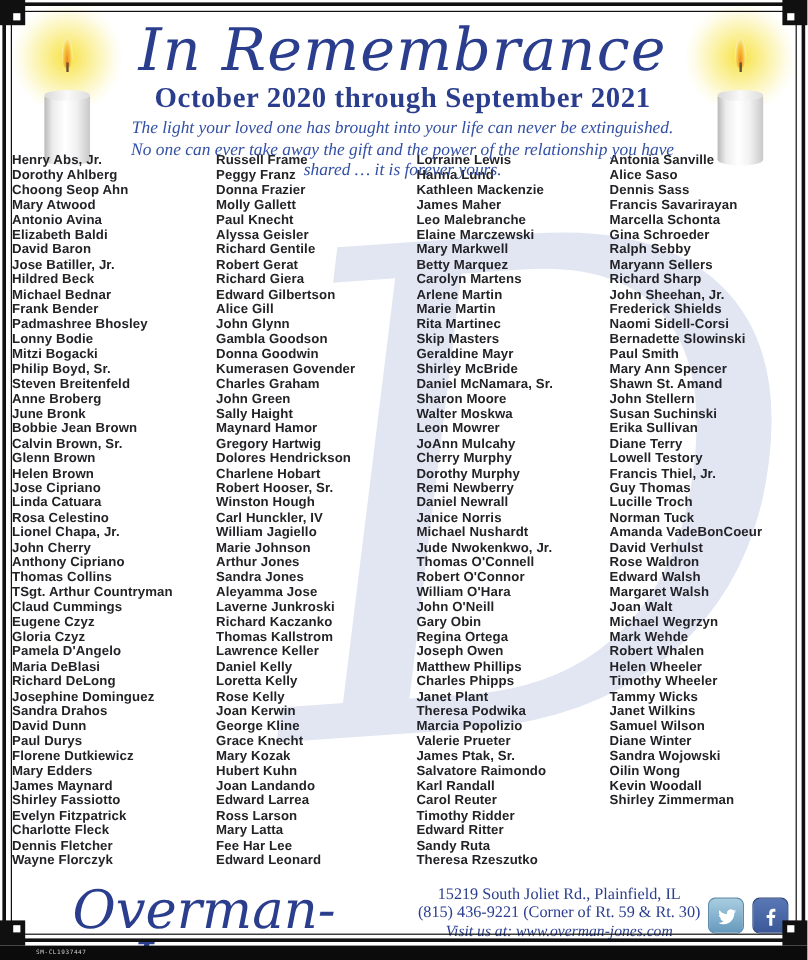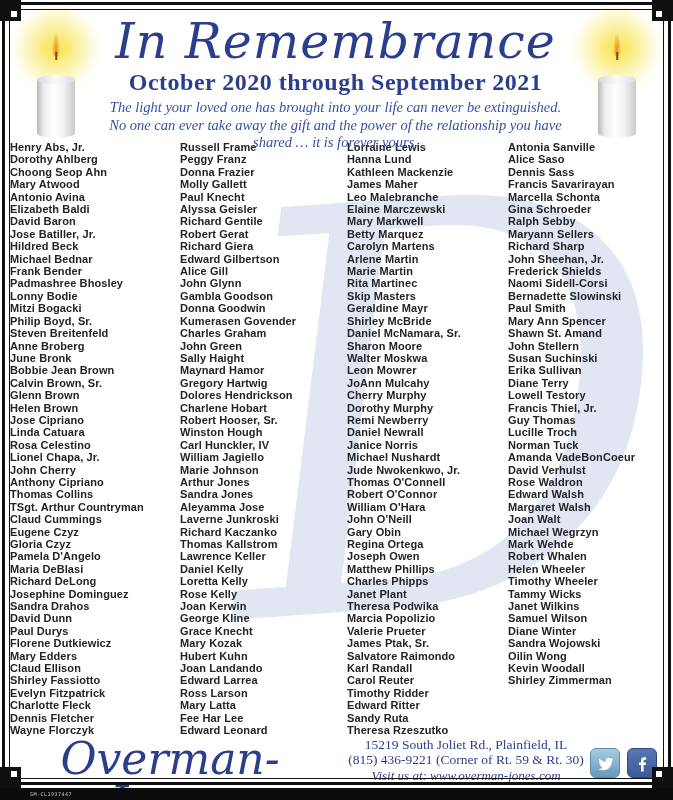--- a/index.html
+++ b/index.html
@@ -47,21 +47,21 @@
   .header{position:absolute;left:93px;right:95px;top:16px;text-align:center;z-index:3;}
   .title{font-family:"DejaVu Serif",serif;font-style:italic;font-weight:normal;
     font-size:49px;line-height:1.05;color:#2b3e8e;letter-spacing:1px;margin:0;}
   .date-range{font-family:"Liberation Serif",serif;font-weight:bold;font-size:24px;
     color:#2b3e8e;margin-top:2px;letter-spacing:.5px;}
   .tagline{font-family:"Liberation Serif",serif;font-style:italic;font-size:14.5px;
     color:#3350a5;margin-top:3px;line-height:1.15;}
   .tagline.second{margin-top:1px;}
 
   
-  .names-grid{position:absolute;left:10px;right:6px;top:141px;z-index:2;
+  .names-grid{position:absolute;left:10px;right:6px;top:128px;z-index:2;
     display:grid;grid-template-columns:170px 167px 161px 1fr;}
   .name-col{display:block;}
   .name-col .name{font-size:11px;font-weight:bold;color:#232327;line-height:12.4px;
     white-space:nowrap;letter-spacing:.1px;}
 
   
   .logo-block{position:absolute;left:20px;top:737px;width:300px;text-align:center;z-index:3;}
   .logo-script{font-family:"DejaVu Serif",serif;font-style:italic;font-size:44px;
     color:#2b3e8e;line-height:1;display:inline-block;border-bottom:2px solid #2b3e8e;padding:0 8px 2px 8px;}
   .logo-tagline{font-size:11px;color:#45496b;margin-top:3px;letter-spacing:.4px;}
@@ -146,21 +146,21 @@
       <div class="name">Gloria Czyz</div>
       <div class="name">Pamela D'Angelo</div>
       <div class="name">Maria DeBlasi</div>
       <div class="name">Richard DeLong</div>
       <div class="name">Josephine Dominguez</div>
       <div class="name">Sandra Drahos</div>
       <div class="name">David Dunn</div>
       <div class="name">Paul Durys</div>
       <div class="name">Florene Dutkiewicz</div>
       <div class="name">Mary Edders</div>
-      <div class="name">Claud Ellison</div>
+      <div class="name">James Maynard</div>
       <div class="name">Shirley Fassiotto</div>
       <div class="name">Evelyn Fitzpatrick</div>
       <div class="name">Charlotte Fleck</div>
       <div class="name">Dennis Fletcher</div>
       <div class="name">Wayne Florczyk</div>
     </div>
   <div class="name-col">
       <div class="name">Russell Frame</div>
       <div class="name">Peggy Franz</div>
       <div class="name">Donna Frazier</div>

